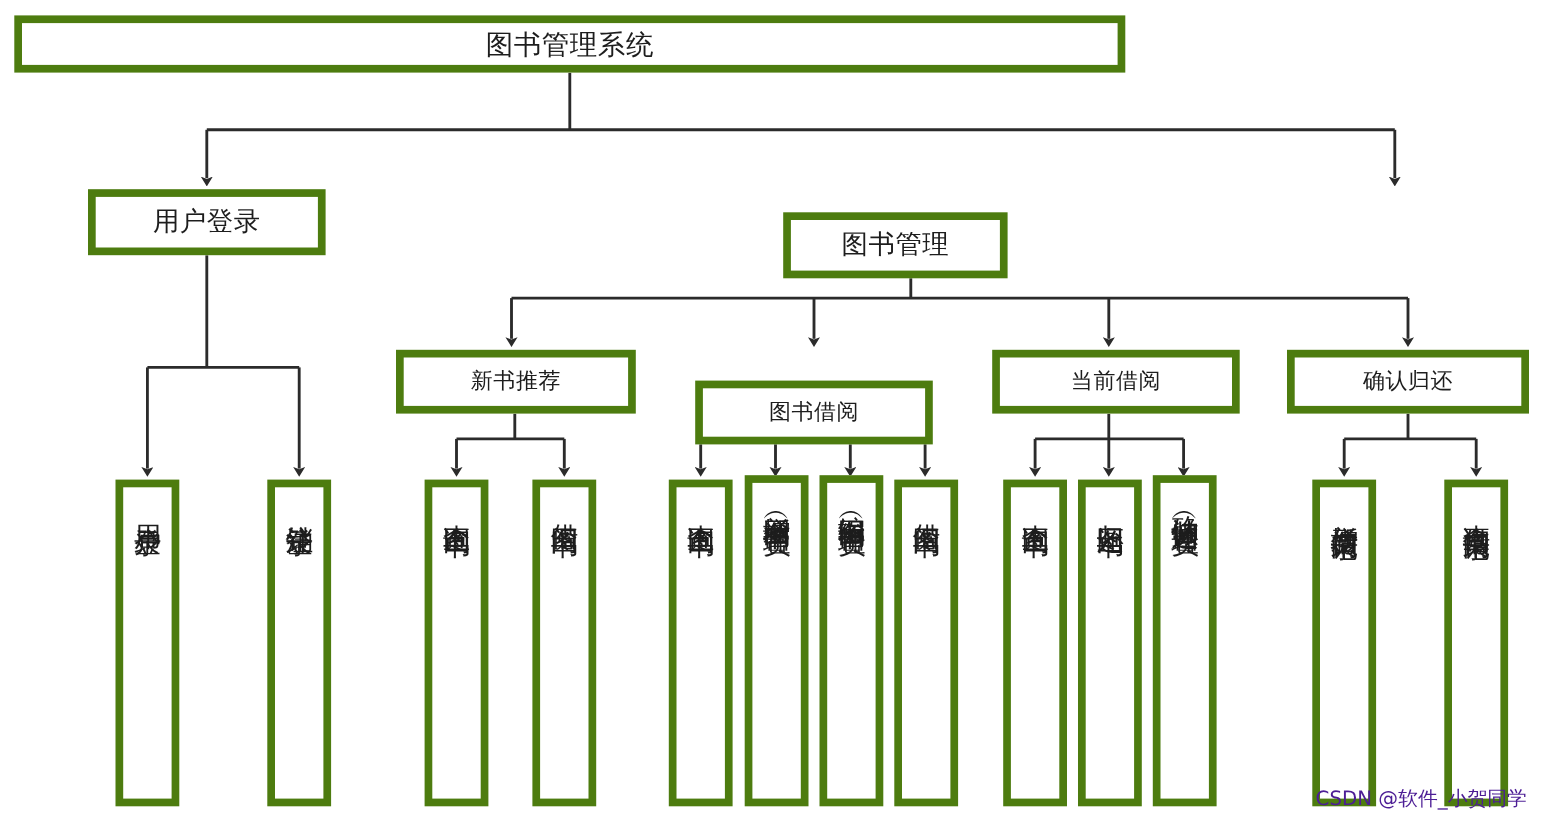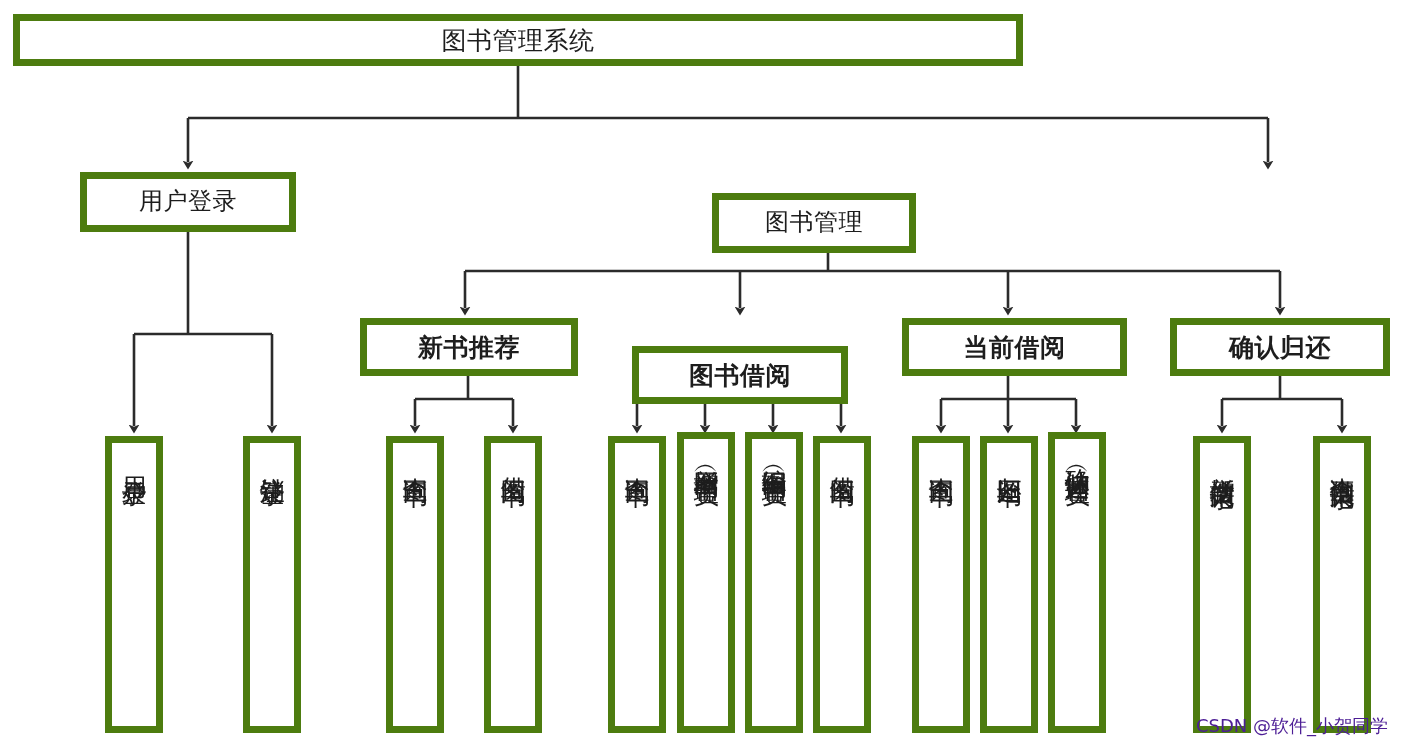--- a/index.html
+++ b/index.html
@@ -38,21 +38,21 @@
   }
   .node .label {
     display: block;
     text-align: center;
     line-height: 1.08;
     color: #1d1d1d;
     letter-spacing: 0.5px;
   }
   .node.root .label { font-size: 25px; }
   .node.lvl2 .label { font-size: 24px; }
-  .node.lvl3 .label { font-size: 25px; font-weight: bold; }
+  .node.lvl3 .label { font-size: 20px; }
   .node.leaf {
     align-items: flex-start;
     justify-content: center;
     padding-top: 14px;
   }
   .node.leaf .label {
     writing-mode: vertical-rl;
     text-orientation: upright;
     font-size: 25px;
     line-height: 1.18;

